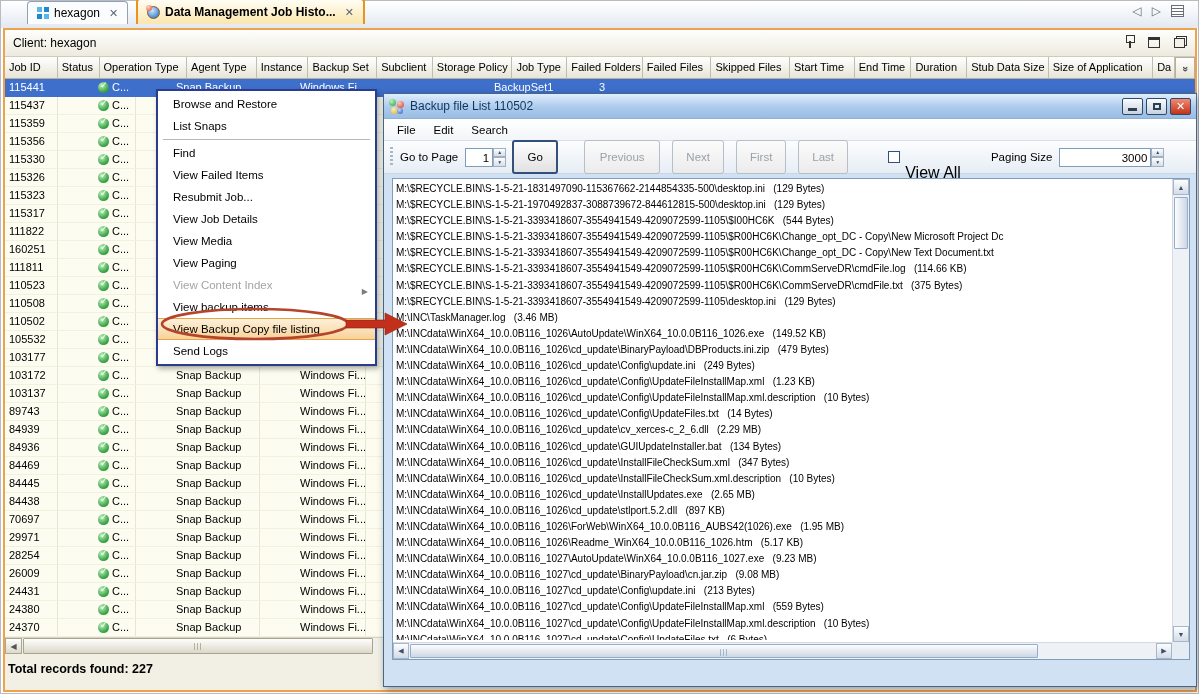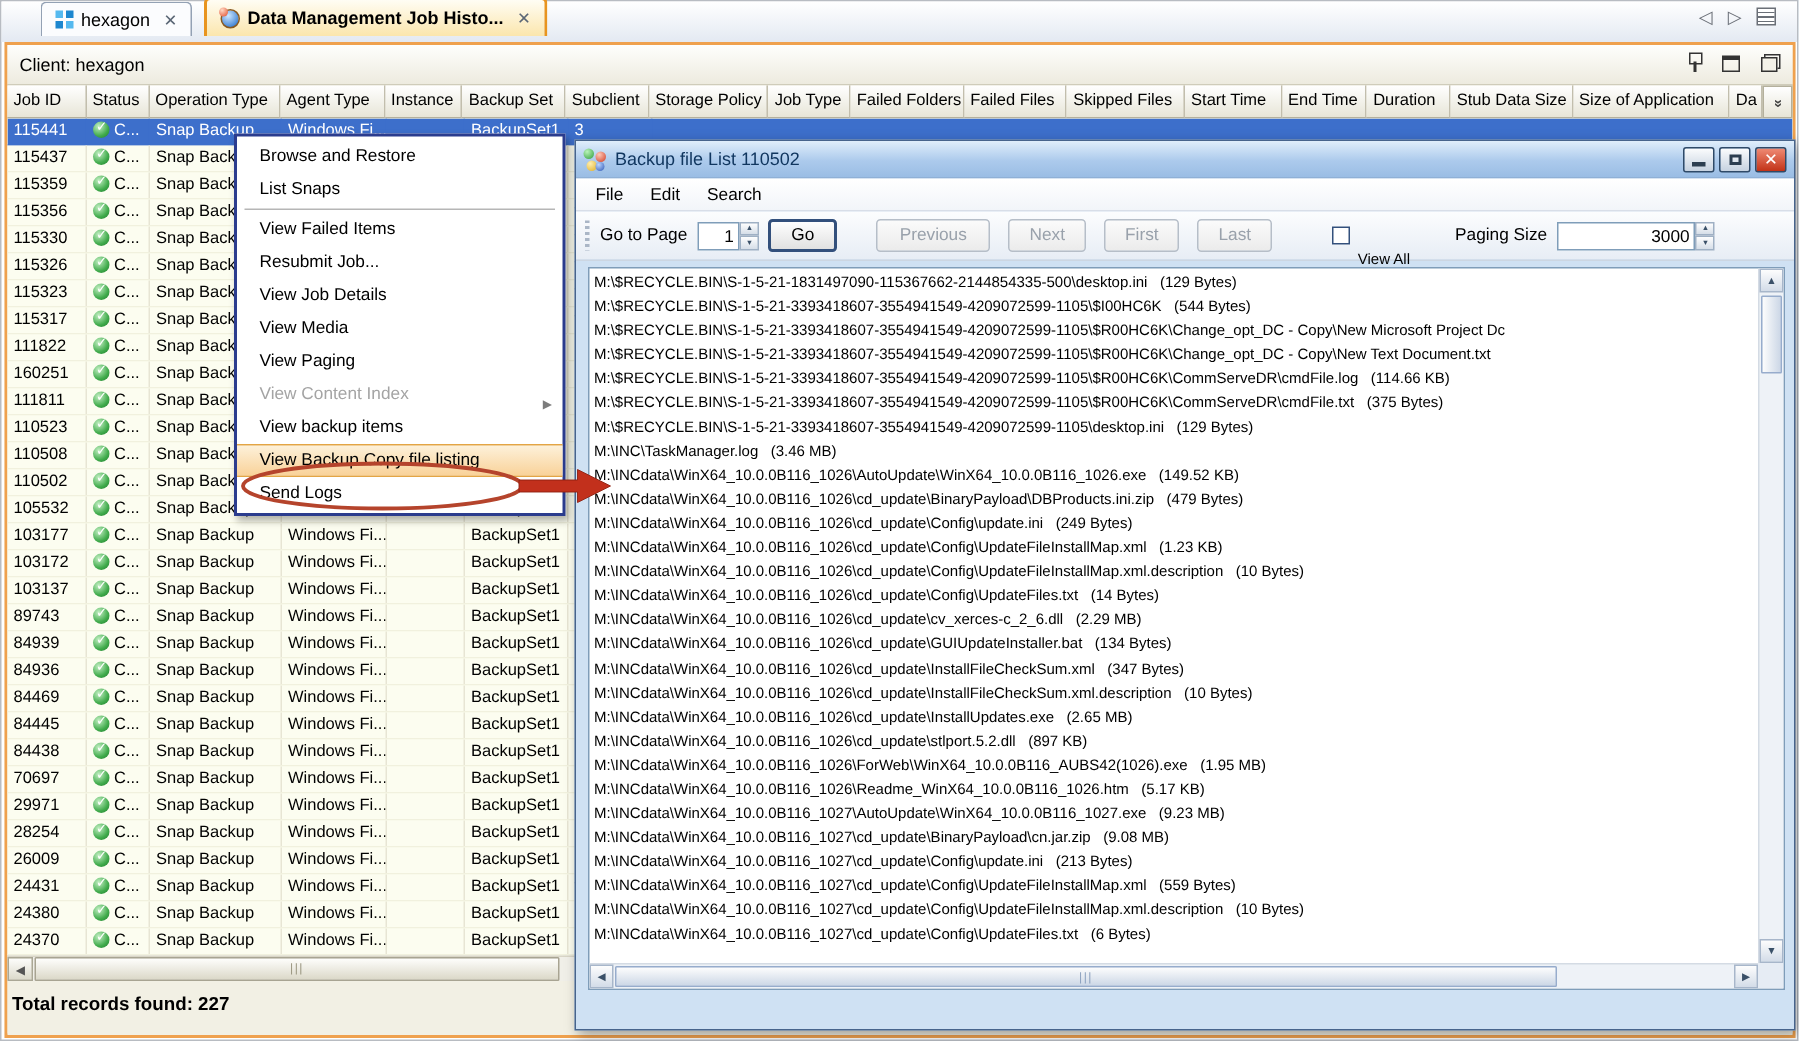--- a/index.html
+++ b/index.html
@@ -47,21 +47,21 @@
   .rest-ic::after { content:""; position:absolute; left:0; bottom:0; width:9px; height:8px; border:1.5px solid #333; background:#f4f2e8; }
 
   
   .gridhead { position:absolute; left:0; top:27px; height:22px; width:100%; display:flex; background:#e9e7da; }
   .hcell { height:22px; padding:4px 2px 0 4px; font-size:11px; white-space:nowrap; overflow:hidden;
      background:linear-gradient(#ffffff,#e7e5d7); border-right:1px solid #c2bead; border-bottom:1px solid #b4b09c; }
   .hmore { width:20px; display:flex; align-items:center; justify-content:center;
      background:linear-gradient(#ffffff,#e7e5d7); border:1px solid #b4b09c; font-size:10px; color:#444; }
   .hmore span { transform:rotate(90deg); letter-spacing:-1px; font-weight:bold; }
   .gridbody { position:absolute; left:0; top:49px; width:100%; height:558px; overflow:hidden; background:#fcfdf0; }
-  .trow { display:flex; height:18px; background:#fcfdf0; border-bottom:1px solid #f1f1de; font-size:11px; }
+  .trow { display:flex; height:18px; background:#fcfdf0; border-bottom:1px solid #f1f1de; font-size:11px;gap:36px; }
   .trow.sel { background:#3d6fcb; color:#fff; border-bottom-color:#3d6fcb; }
   .tcell { height:17px; padding:2px 2px 0 4px; border-right:1px solid #e7e5d4; white-space:nowrap; overflow:hidden; }
   .trow.sel .tcell { border-right-color:#3d6fcb; }
   .w-jobid{width:53px;} .w-status{width:42px;} .w-op{width:88px;} .w-agent{width:70px;}
   .w-inst{width:52px;} .w-bset{width:69px;} .w-sub{width:56px;} .w-fill{flex:1;border-right:none;}
   .okball { width:11px; height:11px; border-radius:50%; display:inline-block; vertical-align:-2px;
      background:radial-gradient(circle at 35% 30%, #c4f0c4, #41ab4c 60%, #1d7c2b); position:relative; margin-right:3px; }
   .okball::after { content:"✓"; position:absolute; left:2px; top:-2px; color:#fff; font-size:9px; font-weight:bold; }
 
   .tbl-hscroll { position:absolute; left:0; top:607px; width:100%; height:17px; background:#f0efe8; border-top:1px solid #d8d5c6; }
@@ -115,28 +115,28 @@
   .dlg-toolbar::before { content:""; position:absolute; left:6px; top:6px; bottom:6px; width:3px;
      background:repeating-linear-gradient(#aab6c6 0 2px, transparent 2px 4px); }
   .tb-label { font-size:11.5px; margin-right:7px; }
   .numbox { height:19px; border:1px solid #7f9db9; background:#fff; font-size:11.5px;
      text-align:right; padding:2px 3px 0 3px; }
   .pagebox { width:28px; }
   .sizebox { width:92px; }
   .spinbtns { width:13px; height:19px; display:flex; flex-direction:column; margin-right:6px; }
   .sb { flex:1; border:1px solid #9fb0c4; background:linear-gradient(#fefefe,#d6dee8);
      font-size:5px; color:#3a5068; display:flex; align-items:center; justify-content:center; line-height:4px; }
-  .btn { height:22px; padding:0 13px; border:1px solid #8e9aa9; border-radius:3px;
+  .btn { height:34px; padding:0 13px; border:1px solid #8e9aa9; border-radius:3px;
      background:linear-gradient(#fefefe,#e1e1e1); font-size:11.5px; display:inline-flex;
      align-items:center; justify-content:center; white-space:nowrap; }
   .btn.default { border:2px solid #33507c; }
   .btn.disabled { color:#99a1ab; border-color:#b6bec8; background:linear-gradient(#fbfbfb,#ebebeb); }
   .chk { width:12px; height:12px; border:1px solid #33507c; background:#fff; margin-right:5px; flex:none; }
   .chkwrap { display:flex; align-items:center; margin-left:40px; }
-  .chklabel { font-size:10px;margin-top:32px; }
+  .chklabel { font-size:16px;margin-top:32px; }
 
   .dlg-list { position:absolute; left:8px; top:84px; width:798px; height:482px; background:#fff;
      border:1px solid #7f9db9; overflow:hidden; }
   .flines { position:absolute; left:3px; top:2px; right:20px; bottom:19px; overflow:hidden; }
   .fline { font-size:10px; line-height:16.1px; white-space:pre; }
   .vscroll { position:absolute; right:0; top:0; width:17px; bottom:17px; background:#eef2f7; border-left:1px solid #d4dbe4; }
   .vs-btn { position:absolute; left:0; width:16px; height:16px; background:linear-gradient(#fdfdfd,#d3dce8);
      border:1px solid #a7b6ca; font-size:7px; color:#3a5068; display:flex; align-items:center; justify-content:center; }
   .vs-up { top:0; } .vs-dn { bottom:0; }
   .vs-thumb { position:absolute; left:1px; top:18px; width:14px; height:52px;
@@ -541,20 +541,21 @@
 
     <div class="gridfoot">
       <div class="total-rec">Total records found: 227</div>
     </div>
   </div>
 
   <div class="ctxmenu">
       <div class="cm-item">Browse and Restore</div>
       <div class="cm-item">List Snaps</div>
       <div class="cm-sep"></div>
+      <div class="cm-item">Find</div>
       <div class="cm-item">View Failed Items</div>
       <div class="cm-item">Resubmit Job...</div>
       <div class="cm-item">View Job Details</div>
       <div class="cm-item">View Media</div>
       <div class="cm-item">View Paging</div>
       <div class="cm-item disabled">View Content Index<span class="cm-arrow">▶</span></div>
       <div class="cm-item">View backup items</div>
       <div class="cm-item hl">View Backup Copy file listing</div>
       <div class="cm-item">Send Logs</div>
     </div>
@@ -605,20 +606,21 @@
       <input class="numbox sizebox" value="3000" style="">
       <span class="spinbtns">
           <span class="sb">▲</span>
           <span class="sb">▼</span>
         </span>
     </div>
 
     <div class="dlg-list">
       <div class="flines">
           <div class="fline">M:\$RECYCLE.BIN\S-1-5-21-1831497090-115367662-2144854335-500\desktop.ini   (129 Bytes)</div>
+          <div class="fline">M:\$RECYCLE.BIN\S-1-5-21-1970492837-3088739672-844612815-500\desktop.ini   (129 Bytes)</div>
           <div class="fline">M:\$RECYCLE.BIN\S-1-5-21-3393418607-3554941549-4209072599-1105\$I00HC6K   (544 Bytes)</div>
           <div class="fline">M:\$RECYCLE.BIN\S-1-5-21-3393418607-3554941549-4209072599-1105\$R00HC6K\Change_opt_DC - Copy\New Microsoft Project Dc</div>
           <div class="fline">M:\$RECYCLE.BIN\S-1-5-21-3393418607-3554941549-4209072599-1105\$R00HC6K\Change_opt_DC - Copy\New Text Document.txt</div>
           <div class="fline">M:\$RECYCLE.BIN\S-1-5-21-3393418607-3554941549-4209072599-1105\$R00HC6K\CommServeDR\cmdFile.log   (114.66 KB)</div>
           <div class="fline">M:\$RECYCLE.BIN\S-1-5-21-3393418607-3554941549-4209072599-1105\$R00HC6K\CommServeDR\cmdFile.txt   (375 Bytes)</div>
           <div class="fline">M:\$RECYCLE.BIN\S-1-5-21-3393418607-3554941549-4209072599-1105\desktop.ini   (129 Bytes)</div>
           <div class="fline">M:\INC\TaskManager.log   (3.46 MB)</div>
           <div class="fline">M:\INCdata\WinX64_10.0.0B116_1026\AutoUpdate\WinX64_10.0.0B116_1026.exe   (149.52 KB)</div>
           <div class="fline">M:\INCdata\WinX64_10.0.0B116_1026\cd_update\BinaryPayload\DBProducts.ini.zip   (479 Bytes)</div>
           <div class="fline">M:\INCdata\WinX64_10.0.0B116_1026\cd_update\Config\update.ini   (249 Bytes)</div>

